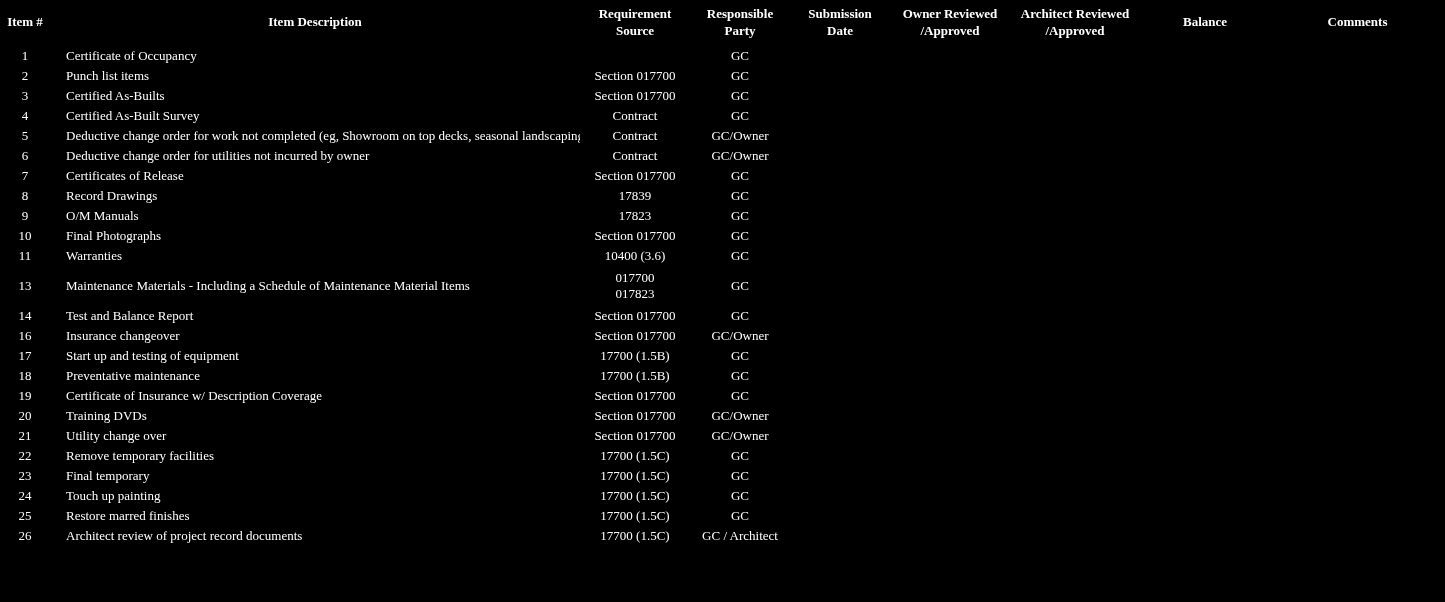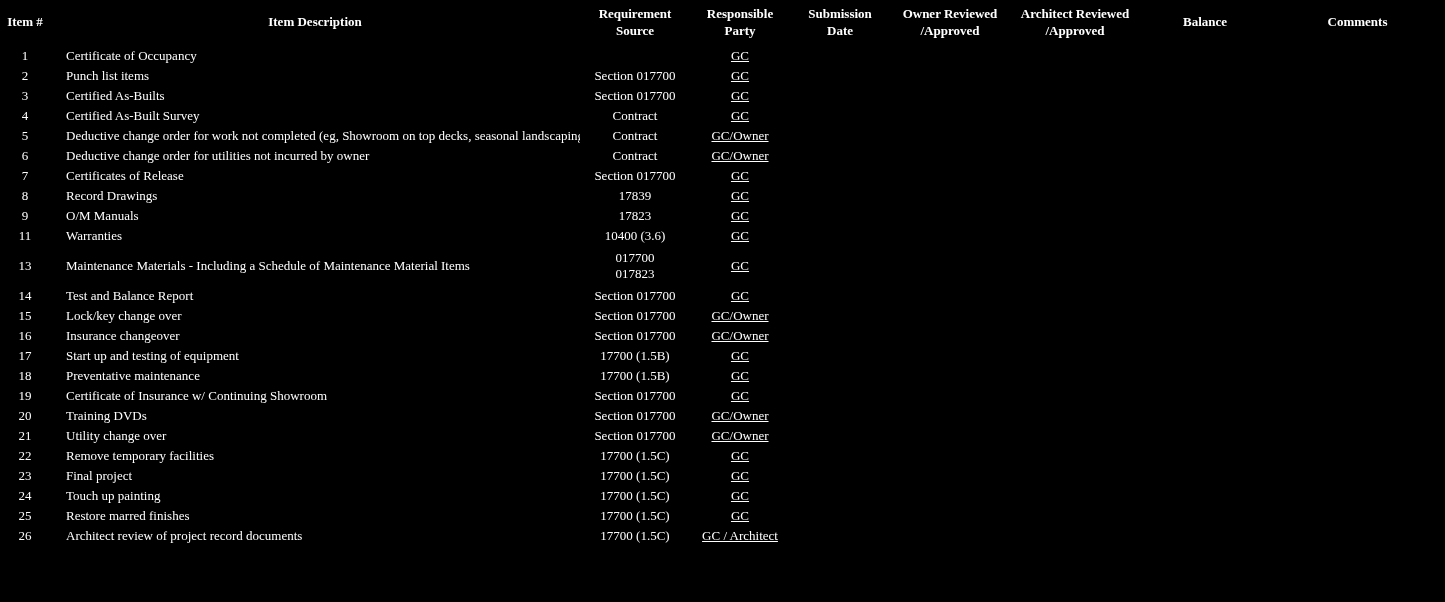--- a/index.html
+++ b/index.html
@@ -35,21 +35,21 @@
   col.c-reqsrc   { width: 110px; }
   col.c-resp     { width: 100px; }
   col.c-subdate  { width: 100px; }
   col.c-owner    { width: 120px; }
   col.c-arch     { width: 130px; }
   col.c-status   { width: 130px; }
   col.c-comments { width: 175px; }
   td.itemno  { text-align: center; }
   td.desc    { text-align: left; padding-left: 16px; }
   td.reqsrc  { text-align: center; }
-  td.resp    { text-align: center; text-decoration: underline; }
+  td.resp    { text-align: center; }
   td.center  { text-align: center; }
   tbody tr { height: 20px; }
 </style>
 </head>
 <body>
 
 <table>
   <colgroup>
     <col class="c-itemno">
       <col class="c-desc">
@@ -168,20 +168,31 @@
         <td class="desc">O/M Manuals</td>
         <td class="reqsrc">17823</td>
         <td class="resp">GC</td>
         <td class="center"></td>
         <td class="center"></td>
         <td class="center"></td>
         <td class="center"></td>
         <td class="center"></td>
       </tr>
       <tr>
+        <td class="itemno">10</td>
+        <td class="desc">Final Photographs</td>
+        <td class="reqsrc">Section 017700</td>
+        <td class="resp">GC</td>
+        <td class="center"></td>
+        <td class="center"></td>
+        <td class="center"></td>
+        <td class="center"></td>
+        <td class="center"></td>
+      </tr>
+      <tr>
         <td class="itemno">11</td>
         <td class="desc">Warranties</td>
         <td class="reqsrc">10400 (3.6)</td>
         <td class="resp">GC</td>
         <td class="center"></td>
         <td class="center"></td>
         <td class="center"></td>
         <td class="center"></td>
         <td class="center"></td>
       </tr>
@@ -201,31 +212,20 @@
         <td class="desc">Test and Balance Report</td>
         <td class="reqsrc">Section 017700</td>
         <td class="resp">GC</td>
         <td class="center"></td>
         <td class="center"></td>
         <td class="center"></td>
         <td class="center"></td>
         <td class="center"></td>
       </tr>
       <tr>
-        <td class="itemno">15</td>
-        <td class="desc">Lock/key change over</td>
-        <td class="reqsrc">Section 017700</td>
-        <td class="resp">GC/Owner</td>
-        <td class="center"></td>
-        <td class="center"></td>
-        <td class="center"></td>
-        <td class="center"></td>
-        <td class="center"></td>
-      </tr>
-      <tr>
         <td class="itemno">16</td>
         <td class="desc">Insurance changeover</td>
         <td class="reqsrc">Section 017700</td>
         <td class="resp">GC/Owner</td>
         <td class="center"></td>
         <td class="center"></td>
         <td class="center"></td>
         <td class="center"></td>
         <td class="center"></td>
       </tr>
@@ -246,21 +246,21 @@
         <td class="reqsrc">17700 (1.5B)</td>
         <td class="resp">GC</td>
         <td class="center"></td>
         <td class="center"></td>
         <td class="center"></td>
         <td class="center"></td>
         <td class="center"></td>
       </tr>
       <tr>
         <td class="itemno">19</td>
-        <td class="desc">Certificate of Insurance w/ Continuing Showroom</td>
+        <td class="desc">Certificate of Insurance w/ Description Coverage</td>
         <td class="reqsrc">Section 017700</td>
         <td class="resp">GC</td>
         <td class="center"></td>
         <td class="center"></td>
         <td class="center"></td>
         <td class="center"></td>
         <td class="center"></td>
       </tr>
       <tr>
         <td class="itemno">20</td>
@@ -290,21 +290,21 @@
         <td class="reqsrc">17700 (1.5C)</td>
         <td class="resp">GC</td>
         <td class="center"></td>
         <td class="center"></td>
         <td class="center"></td>
         <td class="center"></td>
         <td class="center"></td>
       </tr>
       <tr>
         <td class="itemno">23</td>
-        <td class="desc">Final project</td>
+        <td class="desc">Final temporary</td>
         <td class="reqsrc">17700 (1.5C)</td>
         <td class="resp">GC</td>
         <td class="center"></td>
         <td class="center"></td>
         <td class="center"></td>
         <td class="center"></td>
         <td class="center"></td>
       </tr>
       <tr>
         <td class="itemno">24</td>

